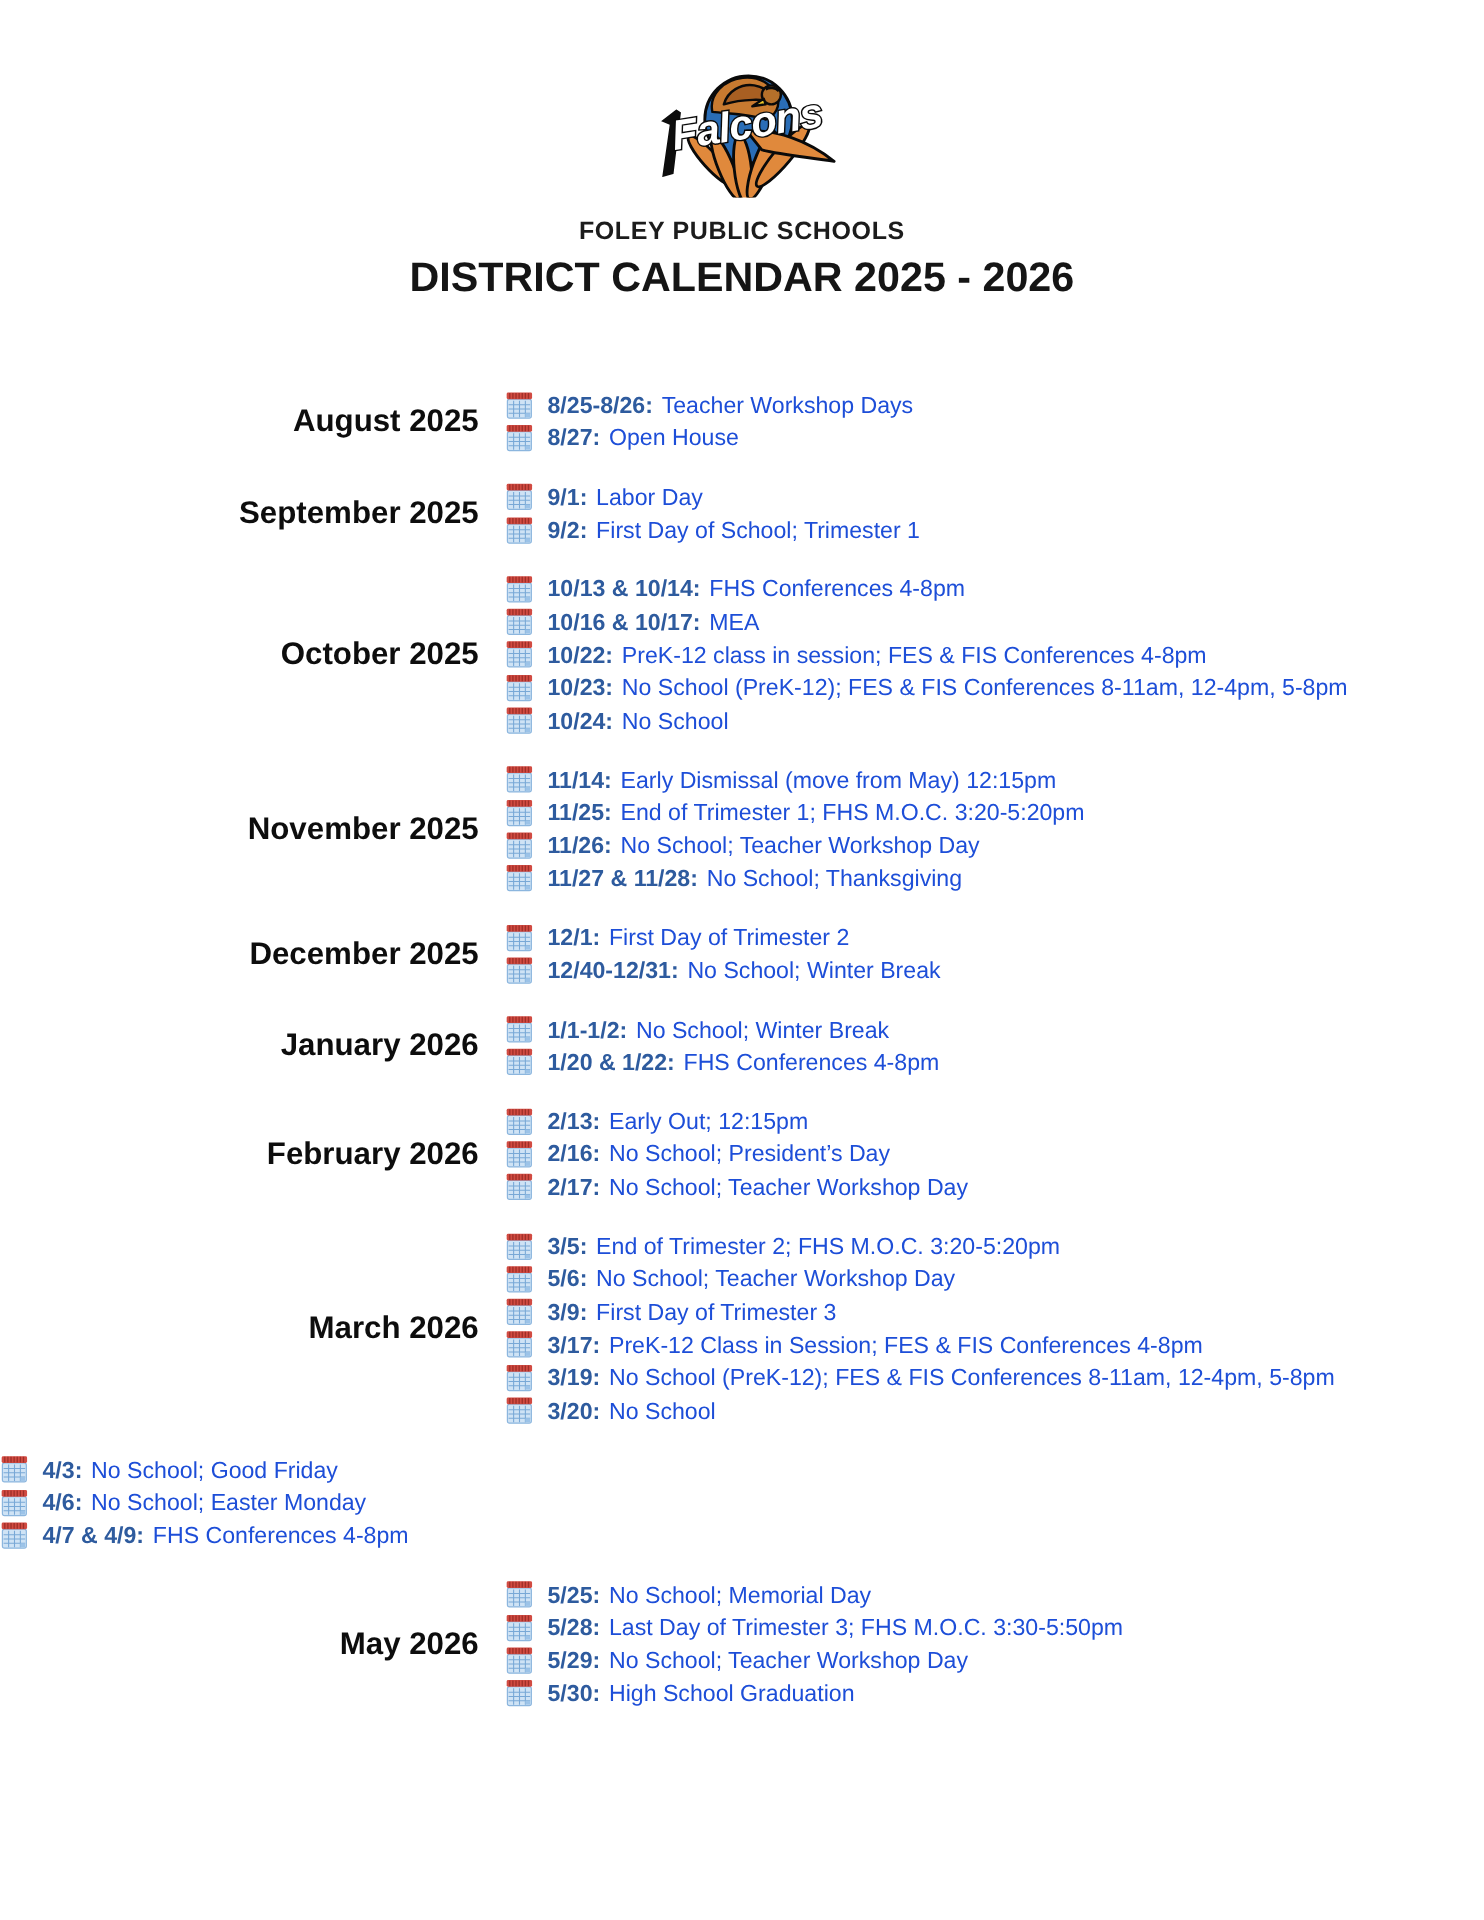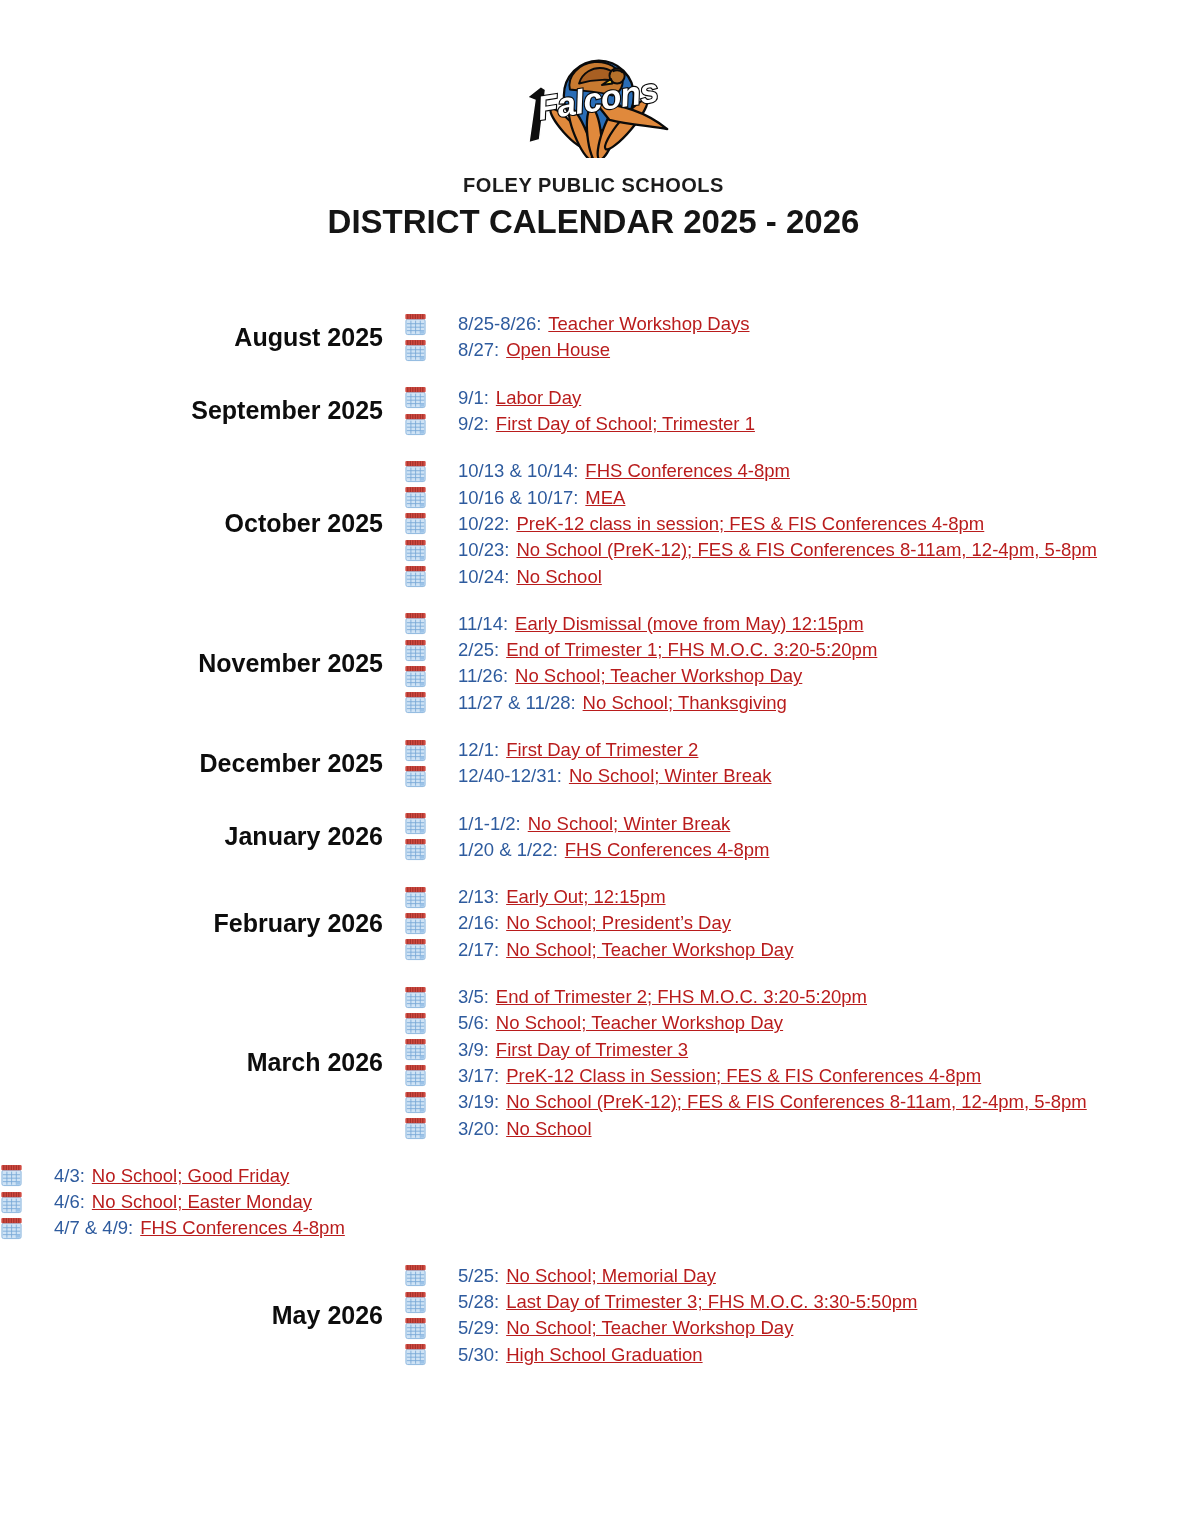--- a/index.html
+++ b/index.html
@@ -63,28 +63,26 @@
     font-size: 18.5px;
     white-space: nowrap;
   }
   .cal-icon {
     width: 23px;
     height: 23px;
     margin-right: 11px;
     flex-shrink: 0;
   }
   .event-date {
-    font-weight: 400;
+    font-weight: 700;
     color: #2e5b9e;
     margin-right: 7px;
-    margin-left: 20px;
   }
   .event-text {
-    color: #b91c1c;
-    text-decoration: underline;
+    color: #1d4ed8;
   }
 </style>
 </head>
 <body>
 
 <svg width="0" height="0" style="position:absolute" aria-hidden="true">
   <defs>
     <symbol id="cal-icon" viewBox="0 0 24 24">
 
       <rect x="2" y="6.5" width="20" height="16" rx="1.8" fill="#cfe3f5" stroke="#8cb6de" stroke-width="1"></rect>
@@ -246,21 +244,21 @@
       <use href="#cal-icon"></use>
     </svg>
     <span class="event-date">11/14:</span>
     <span class="event-text">Early Dismissal (move from May) 12:15pm</span>
   </div>
 
   <div class="event-line">
     <svg class="cal-icon" viewBox="0 0 24 24">
       <use href="#cal-icon"></use>
     </svg>
-    <span class="event-date">2/25:</span>
+    <span class="event-date">11/25:</span>
     <span class="event-text">End of Trimester 1; FHS M.O.C. 3:20-5:20pm</span>
   </div>
 
   <div class="event-line">
     <svg class="cal-icon" viewBox="0 0 24 24">
       <use href="#cal-icon"></use>
     </svg>
     <span class="event-date">11/26:</span>
     <span class="event-text">No School; Teacher Workshop Day</span>
   </div>

